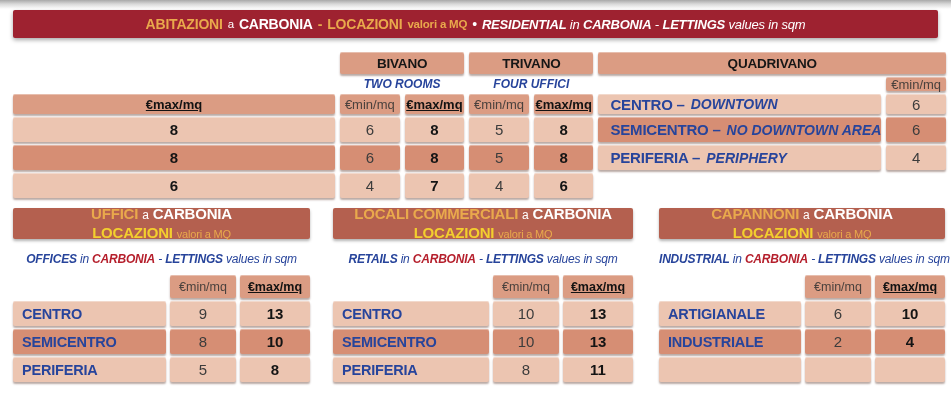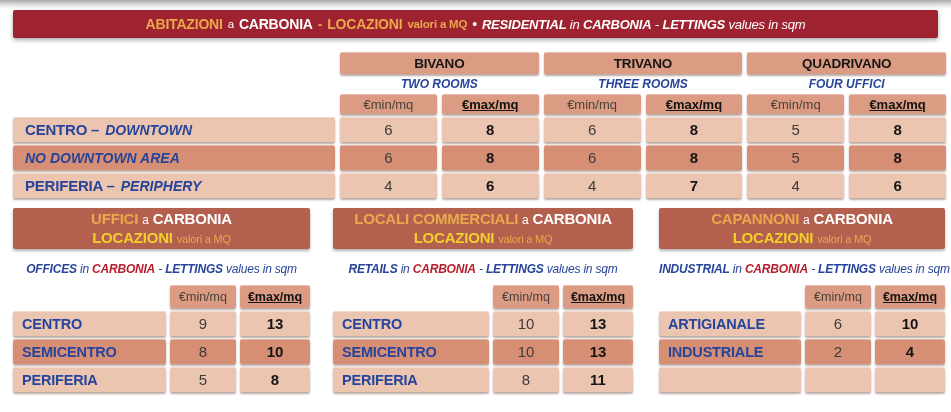--- a/index.html
+++ b/index.html
@@ -52,21 +52,21 @@
   .label-en{color:var(--label-blue);font-style:italic;font-size:14px;font-weight:bold;}
   .num-min{font-size:15px;color:#3c3c3c;}
   .num-max{font-size:15px;font-weight:bold;color:#141414;}
   .dark{background:var(--cell-dark);}
 
   
   .section{position:absolute;top:208px;}
   .sec-uffici{left:13px;width:297px;}
   .sec-locali{left:333px;width:300px;}
   .sec-capannoni{left:659px;width:286px;}
-  .sec-header{height:41px;background:var(--section-header);border-radius:2px;
+  .sec-header{height:31px;background:var(--section-header);border-radius:2px;
     box-shadow:0 2px 3px rgba(0,0,0,.3);
     display:flex;flex-direction:column;align-items:center;justify-content:center;
     text-align:center;line-height:18px;white-space:nowrap;}
   .sec-header .l1{font-size:15px;letter-spacing:-0.2px;}
   .sec-header .l2{font-size:15px;letter-spacing:-0.2px;}
   .sec-header .cat{color:var(--accent-gold);font-weight:bold;}
   .sec-header .a{color:#fff;font-size:12px;}
   .sec-header .city{color:#fff;font-weight:bold;}
   .sec-header .type{color:var(--accent-yellow);font-weight:bold;}
   .sec-header .unit{color:var(--accent-gold);font-size:11px;}
@@ -99,21 +99,20 @@
 
   <div class="res-table">
 
     <div class="cell spacer"></div>
     <div class="cell group-cell">BIVANO</div>
     <div class="cell group-cell">TRIVANO</div>
     <div class="cell group-cell">QUADRIVANO</div>
 
     <div class="cell spacer"></div>
     <div class="cell subtitle-cell">TWO ROOMS</div>
-    <div class="cell subtitle-cell">THREE ROOMS</div>
     <div class="cell subtitle-cell">FOUR UFFICI</div>
 
     <div class="cell spacer"></div>
     <div class="cell unit-cell unit-min">€min/mq</div>
     <div class="cell unit-cell unit-max">€max/mq</div>
     <div class="cell unit-cell unit-min">€min/mq</div>
     <div class="cell unit-cell unit-max">€max/mq</div>
     <div class="cell unit-cell unit-min">€min/mq</div>
     <div class="cell unit-cell unit-max">€max/mq</div>
 
@@ -122,20 +121,21 @@
       <span class="label-en">DOWNTOWN</span>
     </div>
     <div class="cell num-min">6</div>
     <div class="cell num-max">8</div>
     <div class="cell num-min">6</div>
     <div class="cell num-max">8</div>
     <div class="cell num-min">5</div>
     <div class="cell num-max">8</div>
 
     <div class="cell label-cell dark">
+      <span class="label-it">SEMICENTRO –</span>
       <span class="label-en">NO DOWNTOWN AREA</span>
     </div>
     <div class="cell num-min dark">6</div>
     <div class="cell num-max dark">8</div>
     <div class="cell num-min dark">6</div>
     <div class="cell num-max dark">8</div>
     <div class="cell num-min dark">5</div>
     <div class="cell num-max dark">8</div>
 
     <div class="cell label-cell">

